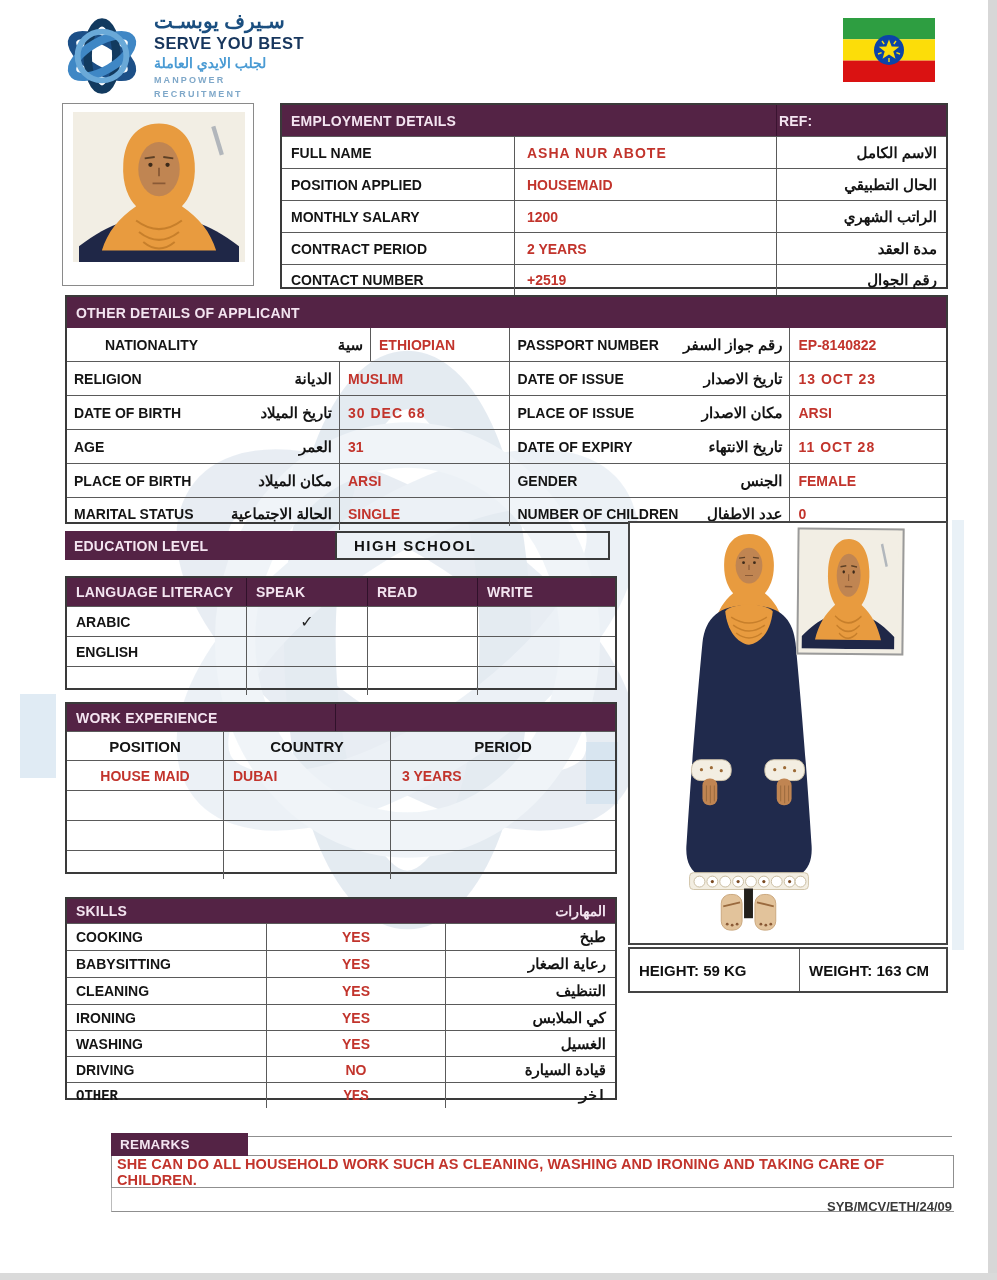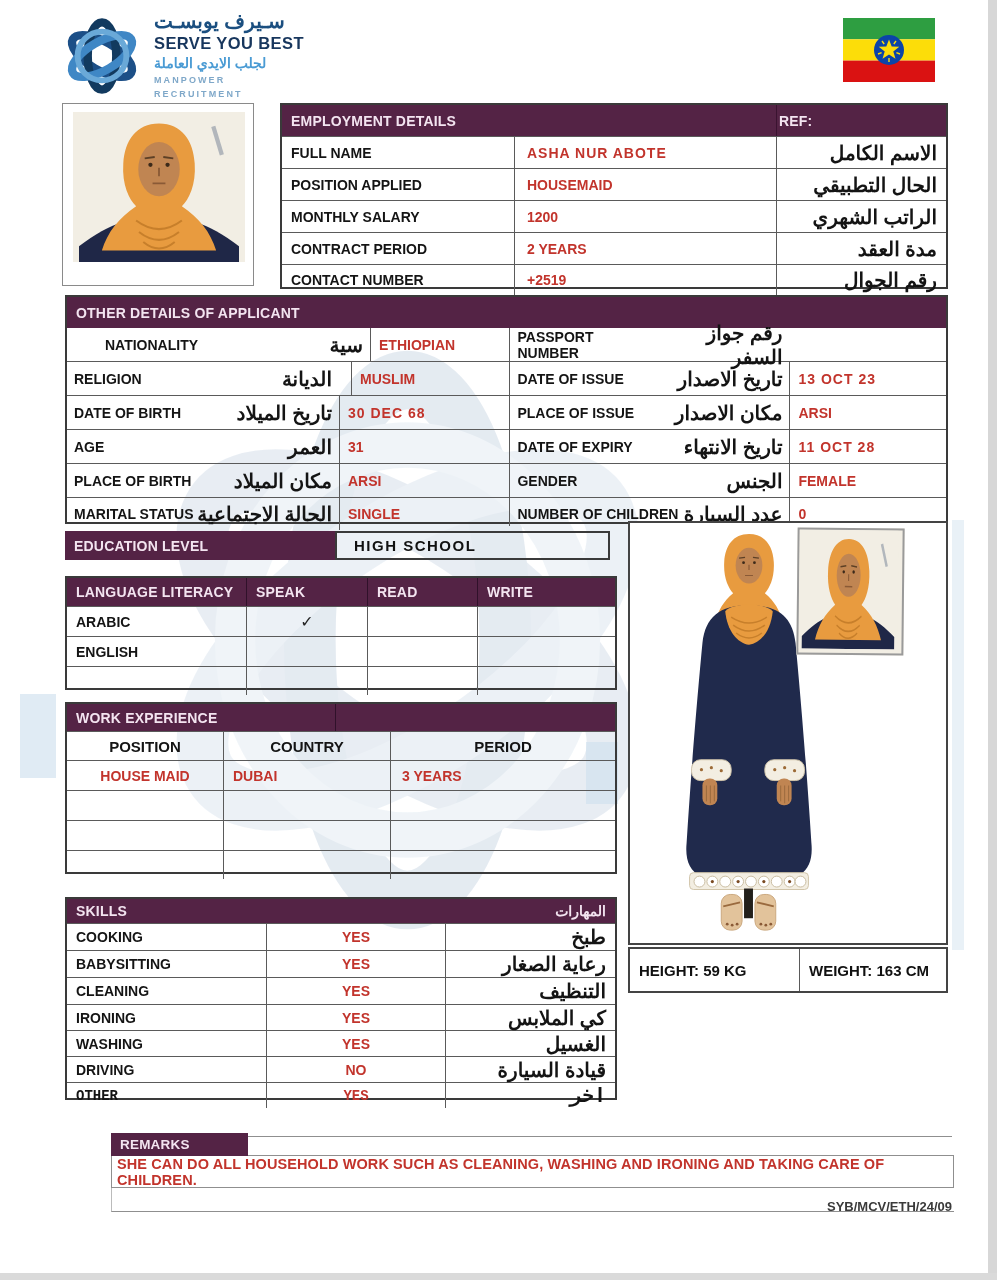--- a/index.html
+++ b/index.html
@@ -18,21 +18,21 @@
   .patch{position:absolute;background:#cfe0ee;opacity:.65;z-index:0;}
 
   .z{z-index:2;}
 
   
   .pbar{background:#542345;color:#f3e4f0;font-weight:bold;font-size:14px;
         display:flex;align-items:center;padding:0 9px;letter-spacing:.2px;}
 
   .lbl{font-weight:bold;color:#141414;font-size:14px;}
   .red{font-weight:bold;color:#c2342c;font-size:14px;}
-  .ar{font-weight:bold;color:#141414;font-size:20px;direction:rtl;}
+  .ar{font-weight:bold;color:#141414;font-size:15px;direction:rtl;}
 
   
   .tbl{border:2px solid #3a3a3a;background:transparent;}
   .trow{display:flex;align-items:center;border-top:1px solid #5a5a5a;}
   .trow.first{border-top:none;}
   .cell{display:flex;align-items:center;height:100%;box-sizing:border-box;}
   .bl{border-left:1px solid #5a5a5a;}
 
   
   .photo-frame{border:1px solid #8a8a8a;background:#ffffff;}
@@ -157,21 +157,21 @@
     <div style="display:flex;height:198px;">
 
       <div style="width:445px;">
         <div class="trow first" style="height:33px;margin-left:31px;">
           <div class="cell" style="width:272px;justify-content:space-between;padding:0 7px;">
             <span class="lbl">NATIONALITY</span>
             <span class="ar">سية</span>
           </div>
           <div class="cell red bl" style="flex:1;padding-left:8px;">ETHIOPIAN</div>
         </div>
-        <div class="trow" style="height:33px;gap:12px;">
+        <div class="trow" style="height:33px;">
           <div class="cell" style="width:272px;justify-content:space-between;padding:0 7px;">
             <span class="lbl">RELIGION</span>
             <span class="ar">الديانة</span>
           </div>
           <div class="cell red bl" style="flex:1;padding-left:8px;">MUSLIM</div>
         </div>
         <div class="trow" style="height:33px;">
           <div class="cell" style="width:272px;justify-content:space-between;padding:0 7px;">
             <span class="lbl">DATE OF BIRTH</span>
             <span class="ar">تاريخ الميلاد</span>
@@ -200,20 +200,21 @@
           <div class="cell red bl" style="flex:1;padding-left:8px;">SINGLE</div>
         </div>
       </div>
 
       <div style="width:438px;border-left:1px solid #5a5a5a;">
         <div class="trow first" style="height:33px;">
           <div class="cell" style="width:279px;justify-content:space-between;padding:0 7px;">
             <span class="lbl">PASSPORT NUMBER</span>
             <span class="ar">رقم جواز السفر</span>
           </div>
+          <div class="cell red bl" style="flex:1;padding-left:8px;">EP-8140822</div>
         </div>
         <div class="trow" style="height:33px;">
           <div class="cell" style="width:279px;justify-content:space-between;padding:0 7px;">
             <span class="lbl">DATE OF ISSUE</span>
             <span class="ar">تاريخ الاصدار</span>
           </div>
           <div class="cell red bl" style="flex:1;padding-left:8px;letter-spacing:1px;">13 OCT 23</div>
         </div>
         <div class="trow" style="height:33px;">
           <div class="cell" style="width:279px;justify-content:space-between;padding:0 7px;">
@@ -232,21 +233,21 @@
         <div class="trow" style="height:33px;">
           <div class="cell" style="width:279px;justify-content:space-between;padding:0 7px;">
             <span class="lbl">GENDER</span>
             <span class="ar">الجنس</span>
           </div>
           <div class="cell red bl" style="flex:1;padding-left:8px;">FEMALE</div>
         </div>
         <div class="trow" style="height:32px;">
           <div class="cell" style="width:279px;justify-content:space-between;padding:0 7px;">
             <span class="lbl">NUMBER OF CHILDREN</span>
-            <span class="ar">عدد السيارة</span>
+            <span class="ar">عدد الاطفال</span>
           </div>
           <div class="cell red bl" style="flex:1;padding-left:8px;">0</div>
         </div>
       </div>
     </div>
   </div>
 
   <div class="abs z pbar" style="left:65px;top:531px;width:270px;height:29px;">
     <span>EDUCATION LEVEL</span>
   </div>

